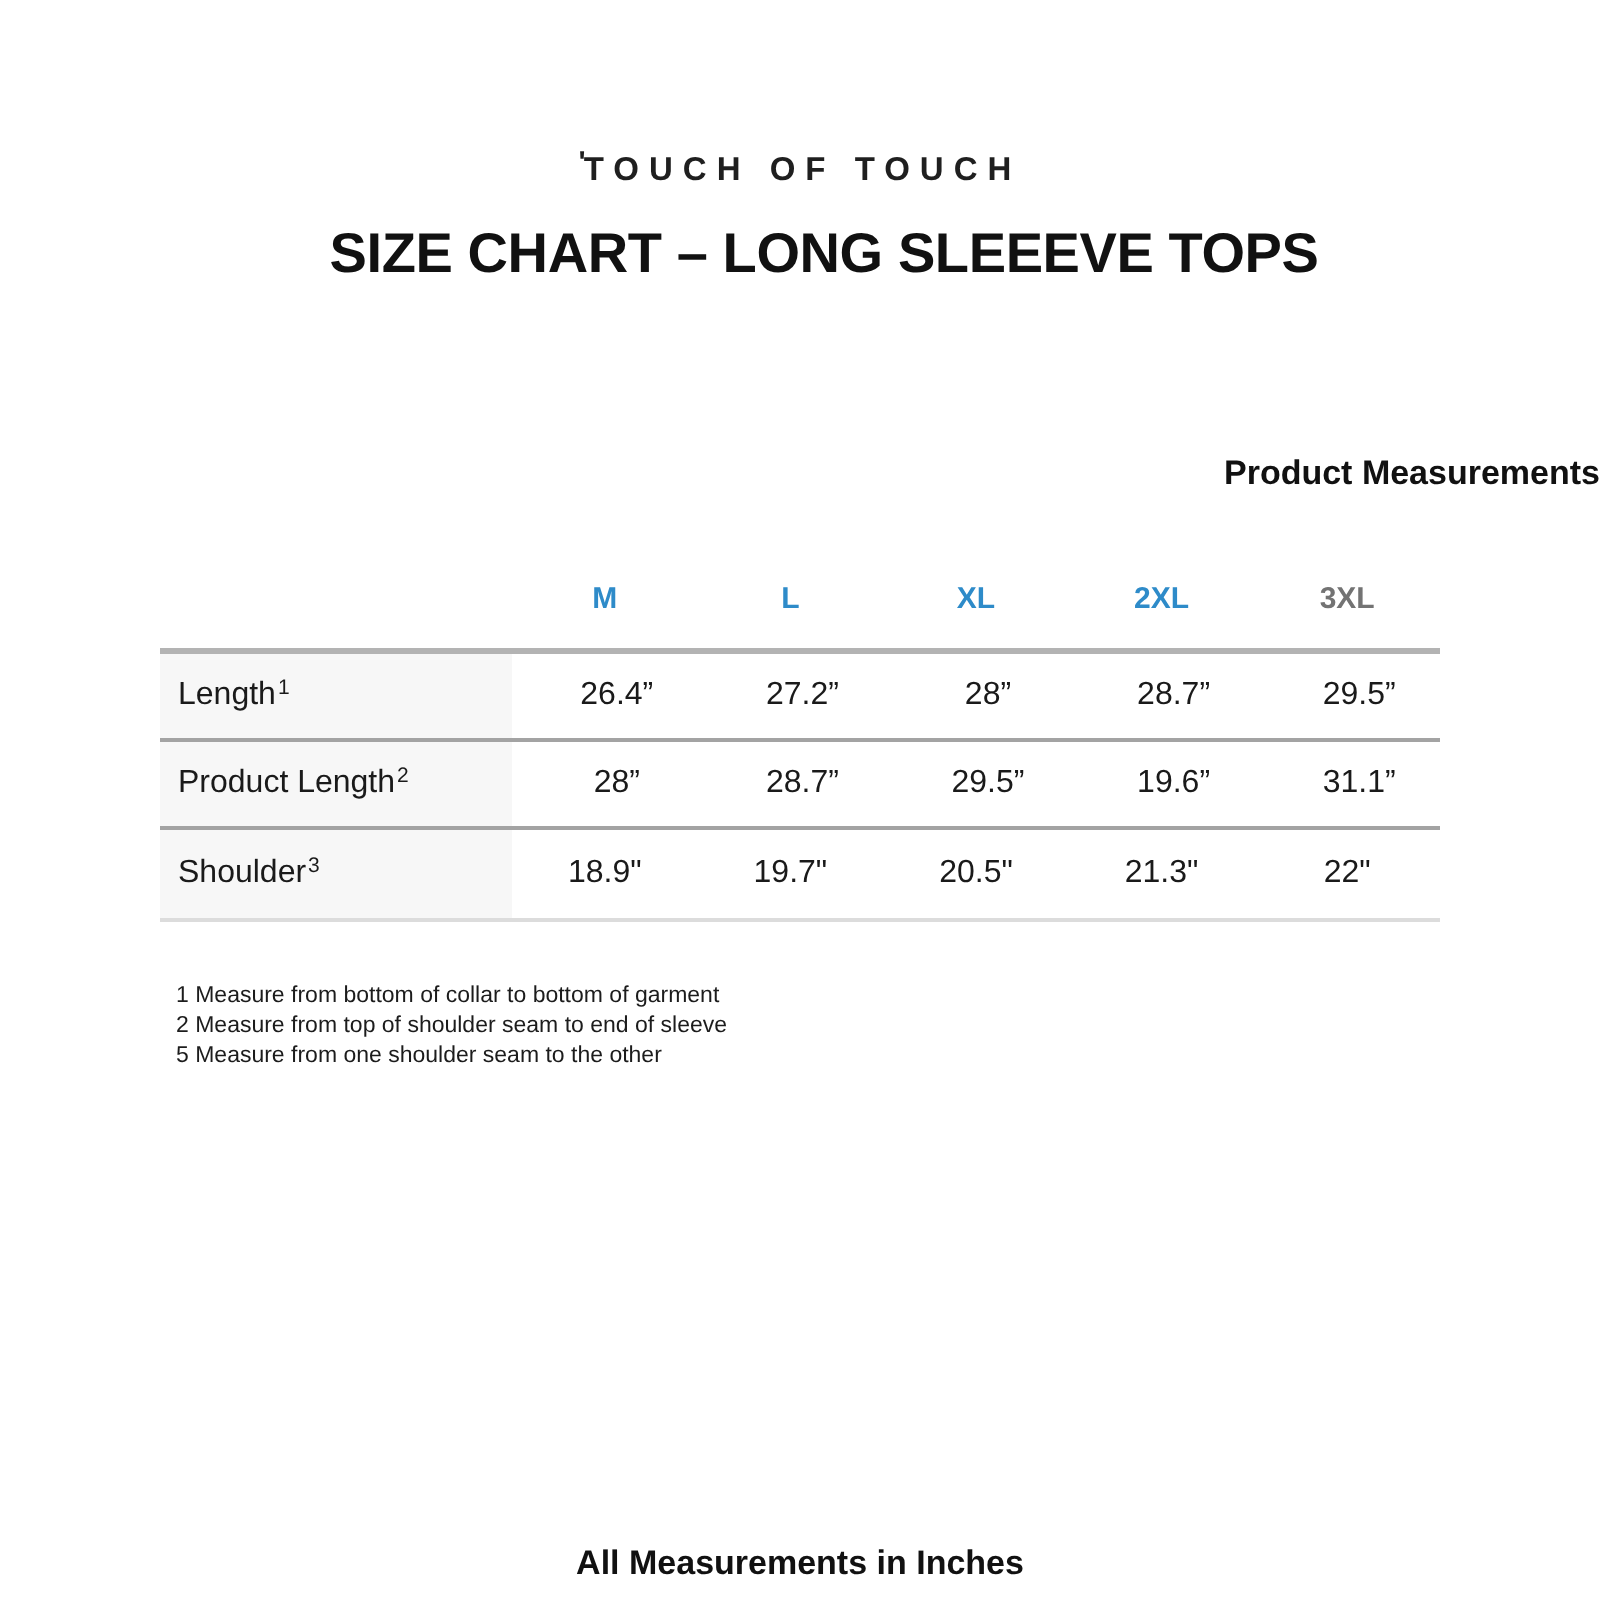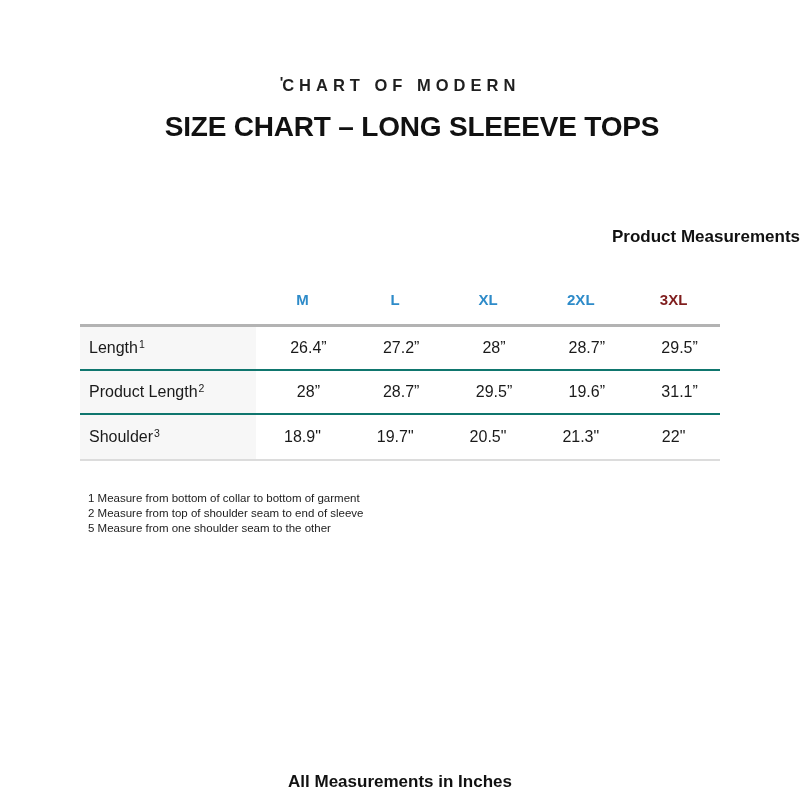--- a/index.html
+++ b/index.html
@@ -70,21 +70,21 @@
   }
 
   
   .meas-table {
     width: 640px;
     margin: 15px auto 0 auto;
     border-top: 3px solid #b3b3b3;
     border-bottom: 2px solid #dcdcdc;
   }
   .meas-row { height: 44px; }
-  .meas-row:not(:last-child) { border-bottom: 2px solid #0f766e; gap: 12px; }
+  .meas-row:not(:last-child) { border-bottom: 2px solid #a3a3a3; gap: 12px; }
   .label-cell {
     height: 100%;
     background: #f7f7f7;
     display: flex;
     align-items: center;
     padding-left: 9px;
     font-size: 16px;
     color: #1a1a1a;
   }
   .label-cell sup {
@@ -118,34 +118,34 @@
     font-weight: 700;
     color: #111111;
   }
 </style>
 </head>
 <body>
 
 <div class="page">
 
   <div class="logo">
-    <span class="mark">'</span><span>CHART OF MODERN</span>
+    <span class="mark">'</span><span>TOUCH OF TOUCH</span>
   </div>
 
   <div class="title">SIZE CHART – LONG SLEEEVE TOPS</div>
 
   <div class="caption">Product Measurements</div>
 
   <div class="grid sizes-row">
     <div></div>
     <div class="size-cell" style="color: rgb(46, 139, 201);">M</div>
     <div class="size-cell" style="color: rgb(46, 139, 201);">L</div>
     <div class="size-cell" style="color: rgb(46, 139, 201);">XL</div>
     <div class="size-cell" style="color: rgb(46, 139, 201);">2XL</div>
-    <div class="size-cell" style="color: #7f1d1d;">3XL</div>
+    <div class="size-cell" style="color: #737373;">3XL</div>
   </div>
 
   <div class="meas-table">
 
     <div class="grid meas-row">
       <div class="label-cell">
         <span>Length</span>
           <sup>1</sup>
       </div>
       <div class="value-cell">26.4”</div>

